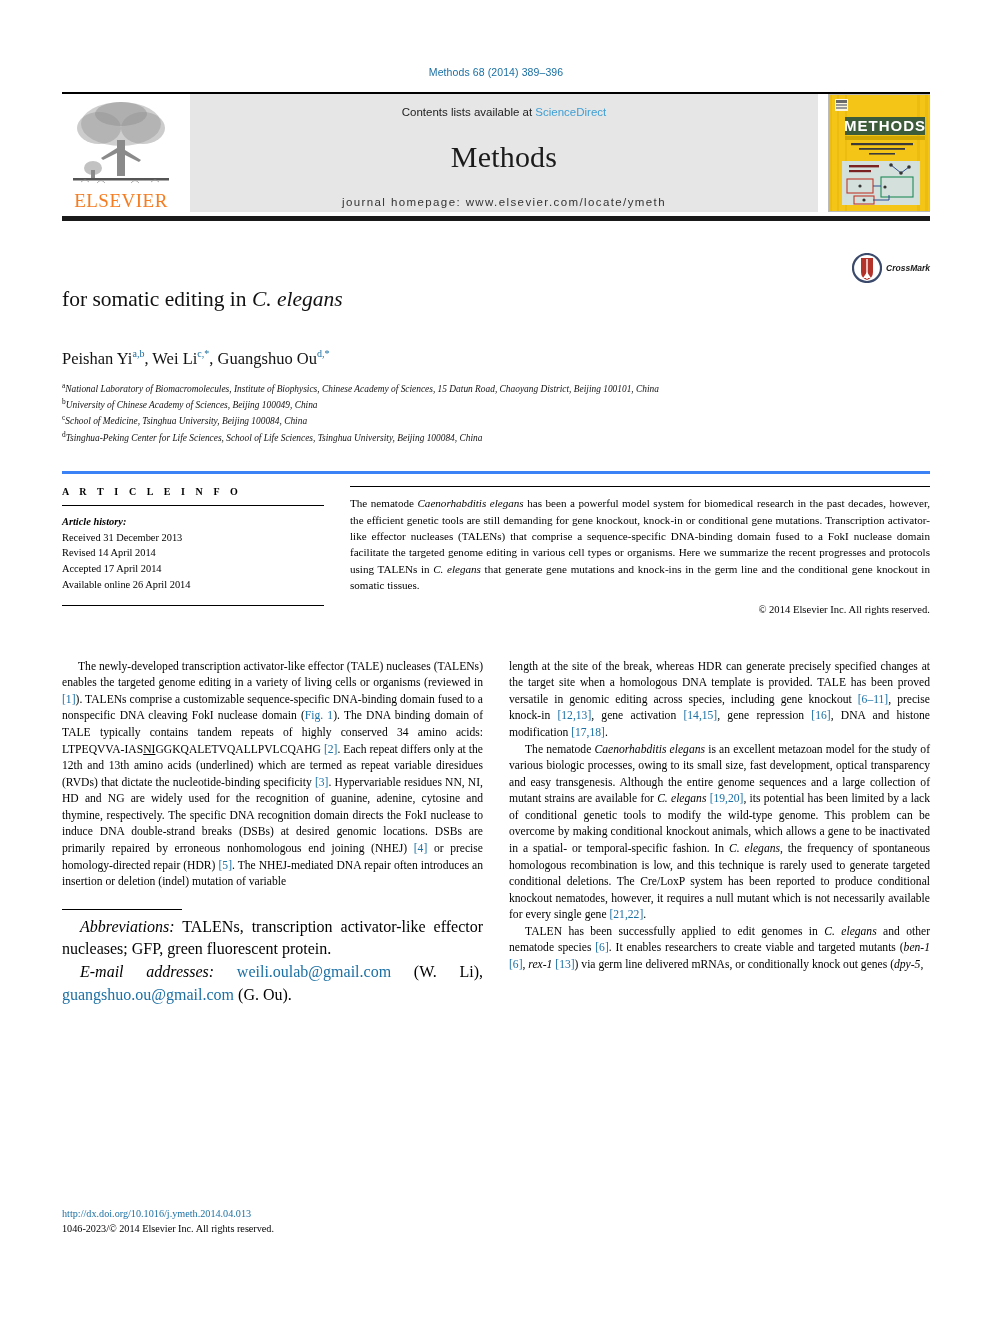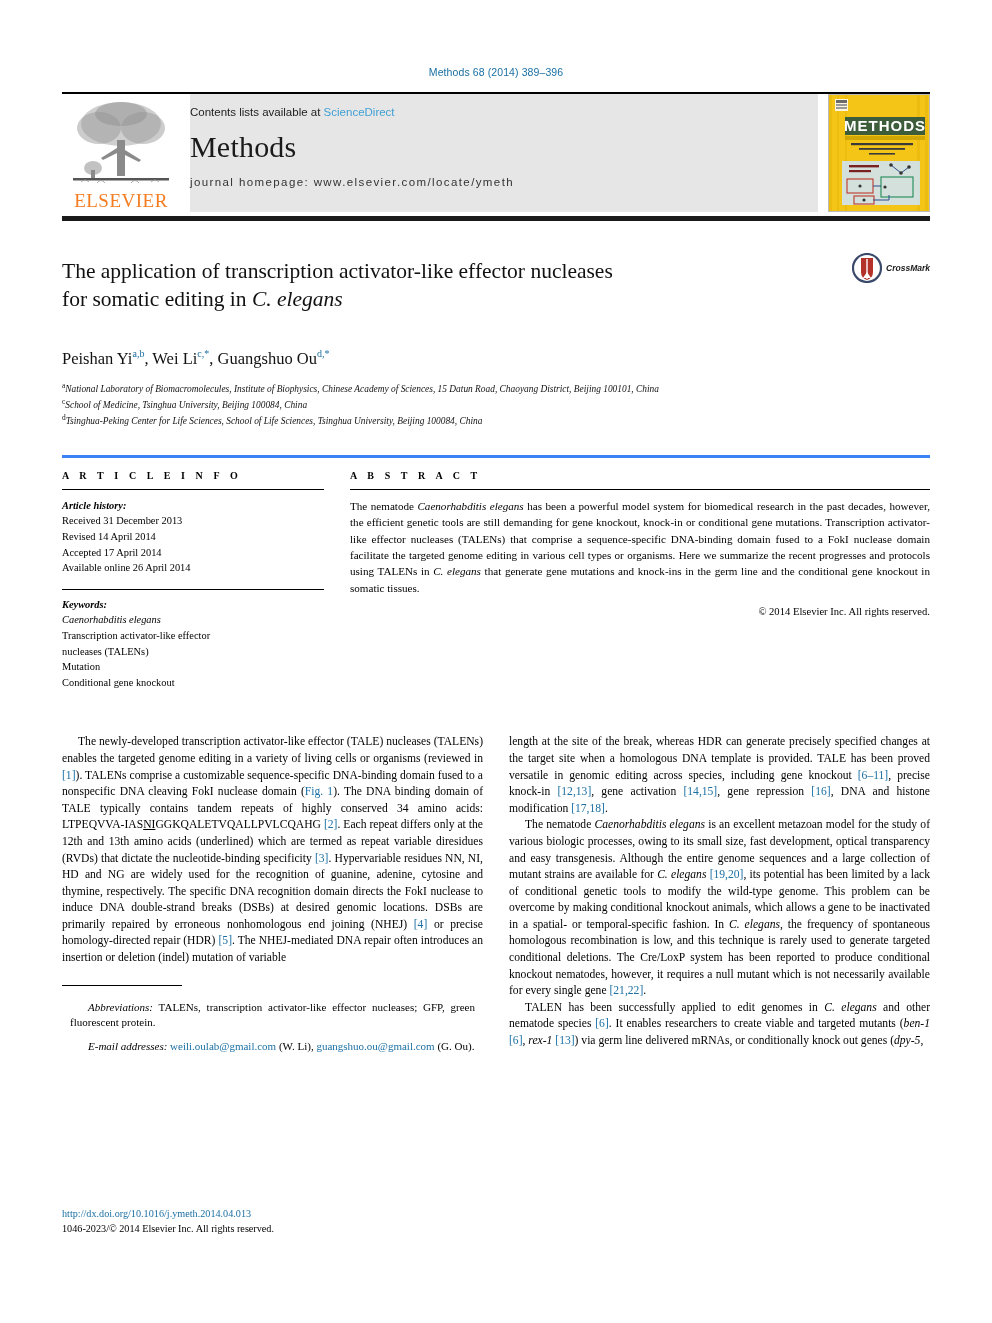--- a/index.html
+++ b/index.html
@@ -58,21 +58,22 @@
     color: #F57C20;
     line-height: 1;
     margin-top: 1px;
   }
   .masthead-center {
     flex: 1 1 auto;
     background: #e6e6e6;
     display: flex;
     flex-direction: column;
     justify-content: space-between;
-    padding: 12px 0 24px 0;
+    align-items: center;
+    padding: 12px 0 4px 0;
     margin: 0 10px;
   }
   .contents-line {
     font-family: "Liberation Sans", sans-serif;
     font-size: 11.5px;
     color: #222;
   }
   .contents-line .sd { color: #3f9fd4; }
   .journal-title {
     font-family: "Liberation Serif", serif;
@@ -216,24 +217,24 @@
 
   
   .footnotes {
     margin-top: 18px;
     border-top: 1px solid #000;
     width: 120px;
     padding-top: 6px;
   }
   .fn-body { width: 100%; }
   .fn {
-    font-size: 11px;
+    font-size: 16px;
     line-height: 1.42;
     text-align: justify;
-    margin: 8px;
+    margin: 0;
   }
   .fn.indent { text-indent: 18px; }
   .fn .lbl { font-style: italic; }
   .fn a, .link { color: #1a6fa3; text-decoration: none; }
 
   .doi-block {
     position: absolute;
     left: 62px;
     bottom: 58px;
     font-size: 10.2px;
@@ -327,21 +328,21 @@
           <circle cx="31" cy="91" r="1.6"></circle>
             <circle cx="35" cy="105" r="1.6"></circle>
         </g>
       </svg>
     </div>
   </div>
   <div class="masthead-rule"></div>
 
   <div class="title-block">
     <h1 class="paper-title">
-      <span>The application of transcription activator-like effector nucleases</span><br>
+      <br>
       <span>for somatic editing in </span><span class="it">C. elegans</span>
     </h1>
     <div class="crossmark">
       <svg width="30" height="30" viewBox="0 0 30 30">
         <circle cx="15" cy="15" r="14" fill="#ffffff" stroke="#3b4a6b" stroke-width="2.2"></circle>
         <path d="M9 5 h12 v14 q0 6 -6 8 q-6 -2 -6 -8 Z" fill="#b3332a"></path>
         <path d="M15 6 v20" stroke="#ffffff" stroke-width="1.4"></path>
         <path d="M15 19 l4 6 h-8 Z" fill="#ffffff"></path>
       </svg>
       <span class="crossmark-word">CrossMark</span>
@@ -349,50 +350,42 @@
   </div>
 
   <div class="authors">
     <span>Peishan Yi</span><sup>a,b</sup>,
     <span>Wei Li</span><sup>c,*</sup>,
     <span>Guangshuo Ou</span><sup>d,*</sup>
   </div>
 
   <div class="affiliations">
     <div><sup>a</sup><span>National Laboratory of Biomacromolecules, Institute of Biophysics, Chinese Academy of Sciences, 15 Datun Road, Chaoyang District, Beijing 100101, China</span></div>
+    <div><sup>b</sup><span>University of Chinese Academy of Sciences, Beijing 100049, China</span></div>
     <div><sup>c</sup><span>School of Medicine, Tsinghua University, Beijing 100084, China</span></div>
     <div><sup>d</sup><span>Tsinghua-Peking Center for Life Sciences, School of Life Sciences, Tsinghua University, Beijing 100084, China</span></div>
   </div>
 
   <div class="band">
 
     <div class="col-info">
       <div class="sec-head">A R T I C L E    I N F O</div>
       <div class="hr-thin"></div>
       <div class="info-group">
         <div class="lbl">Article history:</div>
         <div>Received 31 December 2013</div>
         <div>Revised 14 April 2014</div>
         <div>Accepted 17 April 2014</div>
         <div>Available online 26 April 2014</div>
       </div>
       <div class="info-gap"></div>
       <div class="hr-thin2"></div>
-      <div class="info-group kw">
-        <div class="lbl">Keywords:</div>
-        <div class="it">Caenorhabditis elegans</div>
-        <div>Transcription activator-like effector</div>
-        <div>nucleases (TALENs)</div>
-        <div>Mutation</div>
-        <div>Conditional gene knockout</div>
-      </div>
     </div>
 
     <div class="col-abs">
-      <div class="sec-head">A B S T R A C T</div>
       <div class="hr-thin"></div>
       <div class="abstract-text">
         The nematode <span class="it">Caenorhabditis elegans</span> has been a powerful model system for biomedical research in the past decades, however, the efficient genetic tools are still demanding for gene knockout, knock-in or conditional gene mutations. Transcription activator-like effector nucleases (TALENs) that comprise a sequence-specific DNA-binding domain fused to a FokI nuclease domain facilitate the targeted genome editing in various cell types or organisms. Here we summarize the recent progresses and protocols using TALENs in <span class="it">C. elegans</span> that generate gene mutations and knock-ins in the germ line and the conditional gene knockout in somatic tissues.
       </div>
       <div class="copyline">© 2014 Elsevier Inc. All rights reserved.</div>
     </div>
   </div>
 
   <div class="body-wrap">
 

